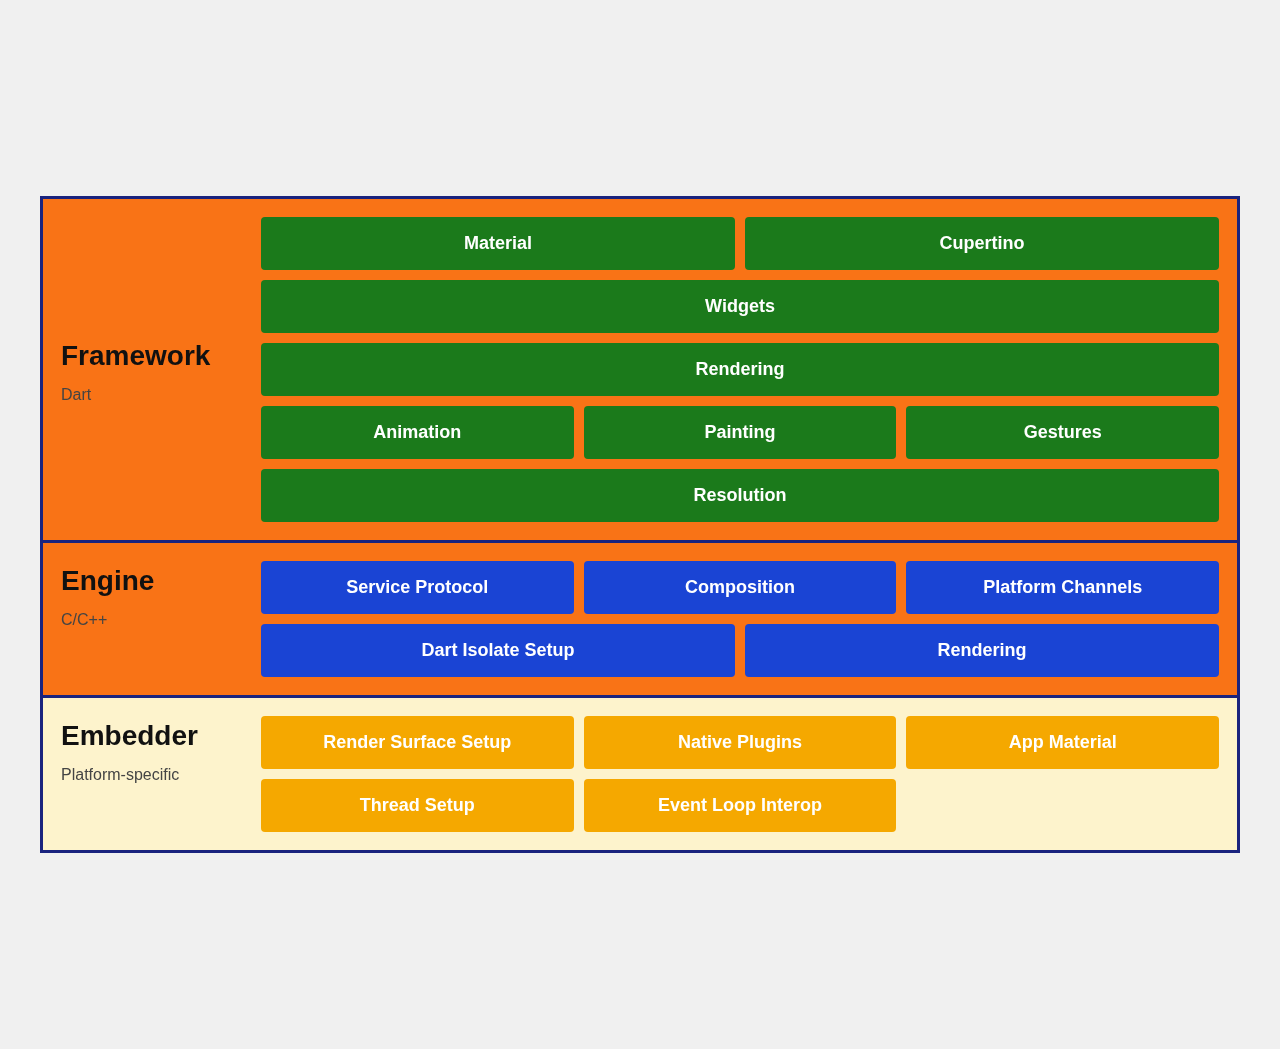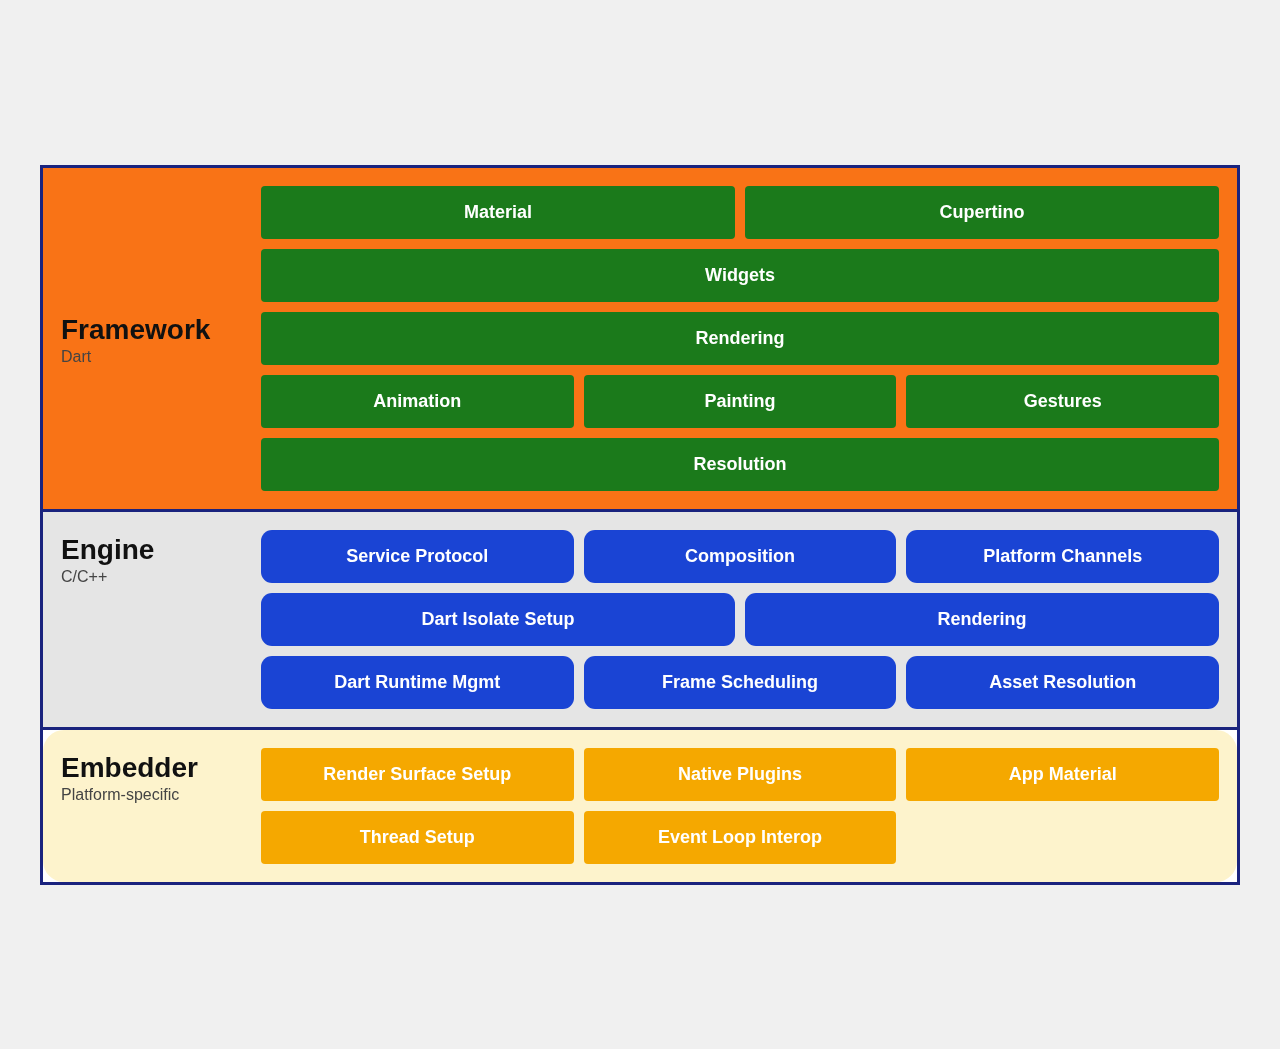--- a/index.html
+++ b/index.html
@@ -30,42 +30,41 @@
     .section {
       display: flex;
       flex-direction: row;
       padding: 18px 18px 18px 18px;
       gap: 0;
       border-bottom: 3px solid #1a237e;
     }
 
     .section:last-child {
       border-bottom: none;
-      border-radius: 21px;
     }
 
     .section-label {
       width: 200px;
       min-width: 200px;
       display: flex;
       flex-direction: column;
       justify-content: flex-start;
       padding-top: 4px;
     }
 
     .section-title {
       font-size: 28px;
       font-weight: bold;
       color: #111;
     }
 
     .section-subtitle {
       font-size: 16px;
       color: #444;
-      margin-top: 2px;
+      margin-top: 14px;
     }
 
     .section-content {
       flex: 1;
       display: flex;
       flex-direction: column;
       gap: 10px;
     }
 
     .row {
@@ -93,26 +92,25 @@
       background-color: #f97316;
       align-items: center;
     }
 
     .box-green {
       background-color: #1b7a1b;
     }
 
     
     .engine-section {
-      background-color: #e5e5e5;
+      background-color: #f97316;
     }
 
     .box-blue {
       background-color: #1a44d4;
-      border-radius: 11px;
     }
 
     
     .embedder-section {
       background-color: #fdf3cc;
     }
 
     .box-orange {
       background-color: #f5a800;
       color: #fff;
@@ -166,25 +164,20 @@
         <div class="box box-blue">Service Protocol</div>
         <div class="box box-blue">Composition</div>
         <div class="box box-blue">Platform Channels</div>
       </div>
 
       <div class="row">
         <div class="box box-blue">Dart Isolate Setup</div>
         <div class="box box-blue">Rendering</div>
       </div>
 
-      <div class="row">
-        <div class="box box-blue">Dart Runtime Mgmt</div>
-        <div class="box box-blue">Frame Scheduling</div>
-        <div class="box box-blue">Asset Resolution</div>
-      </div>
 
     </div>
   </div>
 
   <div class="section embedder-section">
     <div class="section-label">
       <span class="section-title">Embedder</span>
       <span class="section-subtitle">Platform-specific</span>
     </div>
     <div class="section-content">

